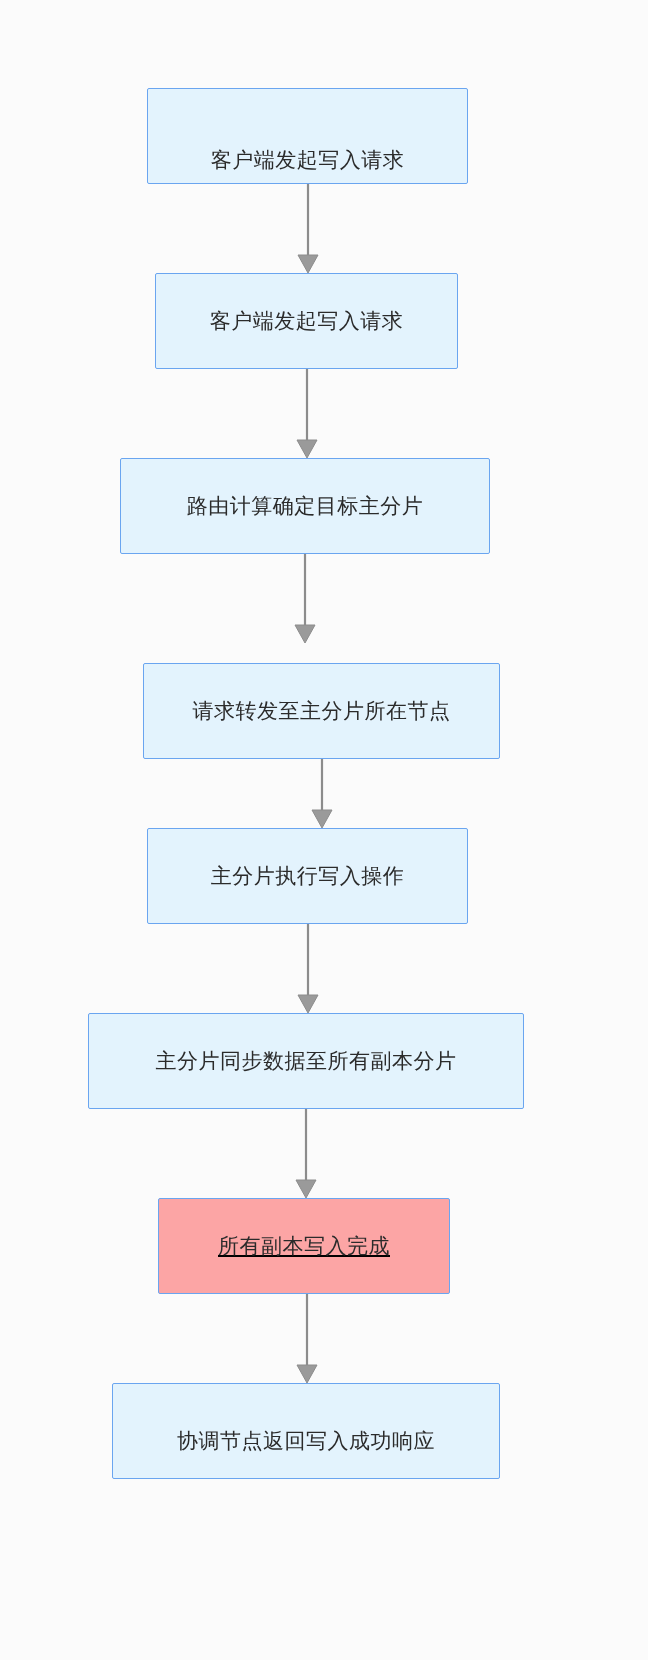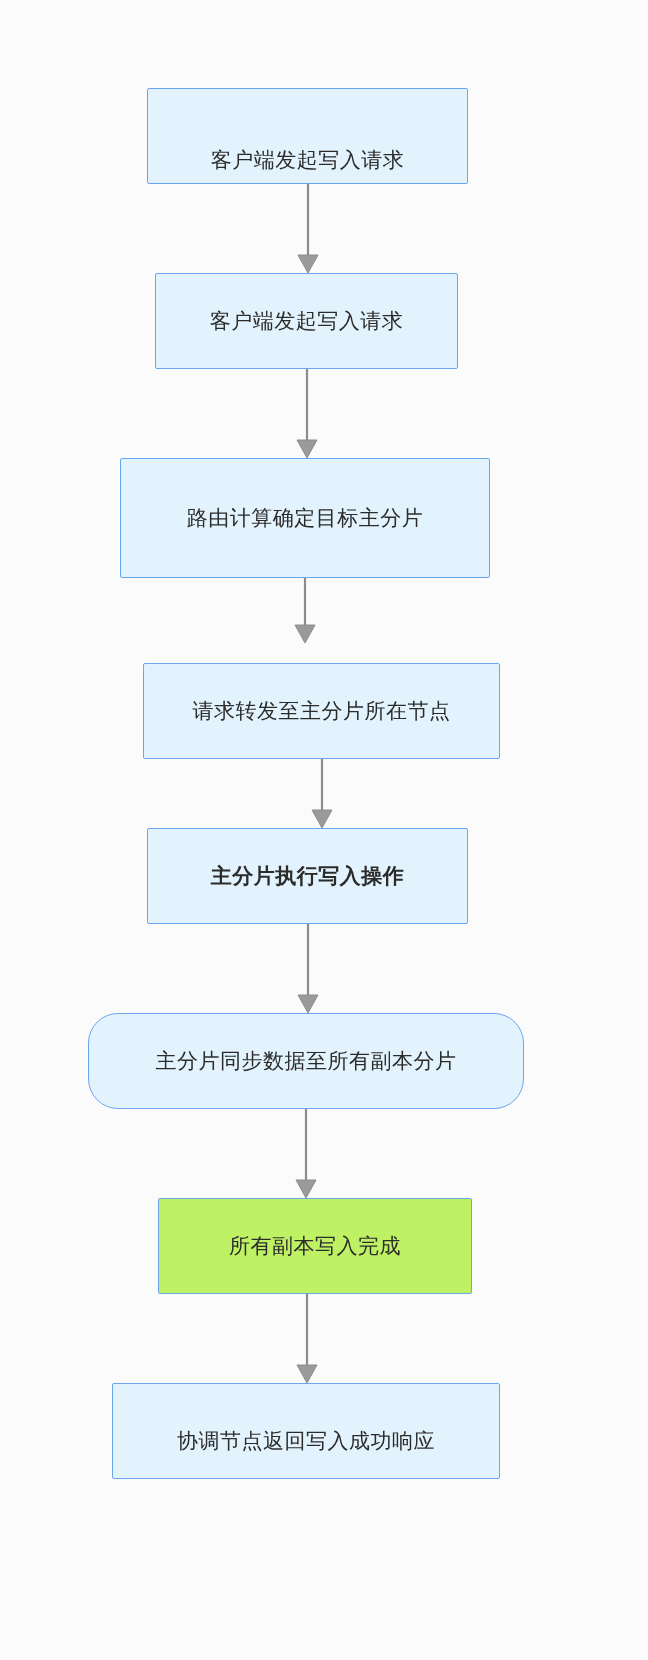--- a/index.html
+++ b/index.html
@@ -89,33 +89,33 @@
       </g>
     </svg>
 
   <div id="node-layer">
       <div class="flow-node" style="left: 147px; top: 88px; width: 321px; height: 96px; background: rgb(227, 243, 253); border-color: rgb(106, 165, 240);">
         <span class="node-label" style="color: rgb(43, 43, 43); margin-top: 48px;">客户端发起写入请求</span>
       </div>
       <div class="flow-node" style="left: 155px; top: 273px; width: 303px; height: 96px; background: rgb(227, 243, 253); border-color: rgb(106, 165, 240);">
         <span class="node-label" style="color: rgb(43, 43, 43);">客户端发起写入请求</span>
       </div>
-      <div class="flow-node" style="left: 120px; top: 458px; width: 370px; height: 120px; background: rgb(227, 243, 253); border-color: rgb(106, 165, 240);">
+      <div class="flow-node" style="left: 120px; top: 458px; width: 370px; height: 96px; background: rgb(227, 243, 253); border-color: rgb(106, 165, 240);">
         <span class="node-label" style="color: rgb(43, 43, 43);">路由计算确定目标主分片</span>
       </div>
       <div class="flow-node" style="left: 143px; top: 643px; width: 357px; height: 96px; background: rgb(227, 243, 253); border-color: rgb(106, 165, 240); margin-top: 20px;">
         <span class="node-label" style="color: rgb(43, 43, 43);">请求转发至主分片所在节点</span>
       </div>
-      <div class="flow-node" style="left: 147px; top: 828px; width: 321px; height: 96px; background: rgb(227, 243, 253); border-color: rgb(106, 165, 240); font-weight: bold;">
+      <div class="flow-node" style="left: 147px; top: 828px; width: 321px; height: 96px; background: rgb(227, 243, 253); border-color: rgb(106, 165, 240);">
         <span class="node-label" style="color: rgb(43, 43, 43);">主分片执行写入操作</span>
       </div>
-      <div class="flow-node" style="left: 88px; top: 1013px; width: 436px; height: 96px; background: rgb(227, 243, 253); border-color: rgb(106, 165, 240); border-radius: 30px;">
+      <div class="flow-node" style="left: 88px; top: 1013px; width: 436px; height: 96px; background: rgb(227, 243, 253); border-color: rgb(106, 165, 240);">
         <span class="node-label" style="color: rgb(43, 43, 43);">主分片同步数据至所有副本分片</span>
       </div>
-      <div class="flow-node" style="left: 158px; top: 1198px; width: 314px; height: 96px; background: #bef264; border-color: rgb(106, 165, 240);">
+      <div class="flow-node" style="left: 158px; top: 1198px; width: 292px; height: 96px; background: #fca5a5; border-color: rgb(106, 165, 240); text-decoration: underline;">
         <span class="node-label" style="color: rgb(43, 43, 43);">所有副本写入完成</span>
       </div>
       <div class="flow-node" style="left: 112px; top: 1383px; width: 388px; height: 96px; background: rgb(227, 243, 253); border-color: rgb(106, 165, 240);">
         <span class="node-label" style="color: rgb(43, 43, 43); margin-top: 20px;">协调节点返回写入成功响应</span>
       </div>
     </div>
 
 </div>
 
 </body></html>

